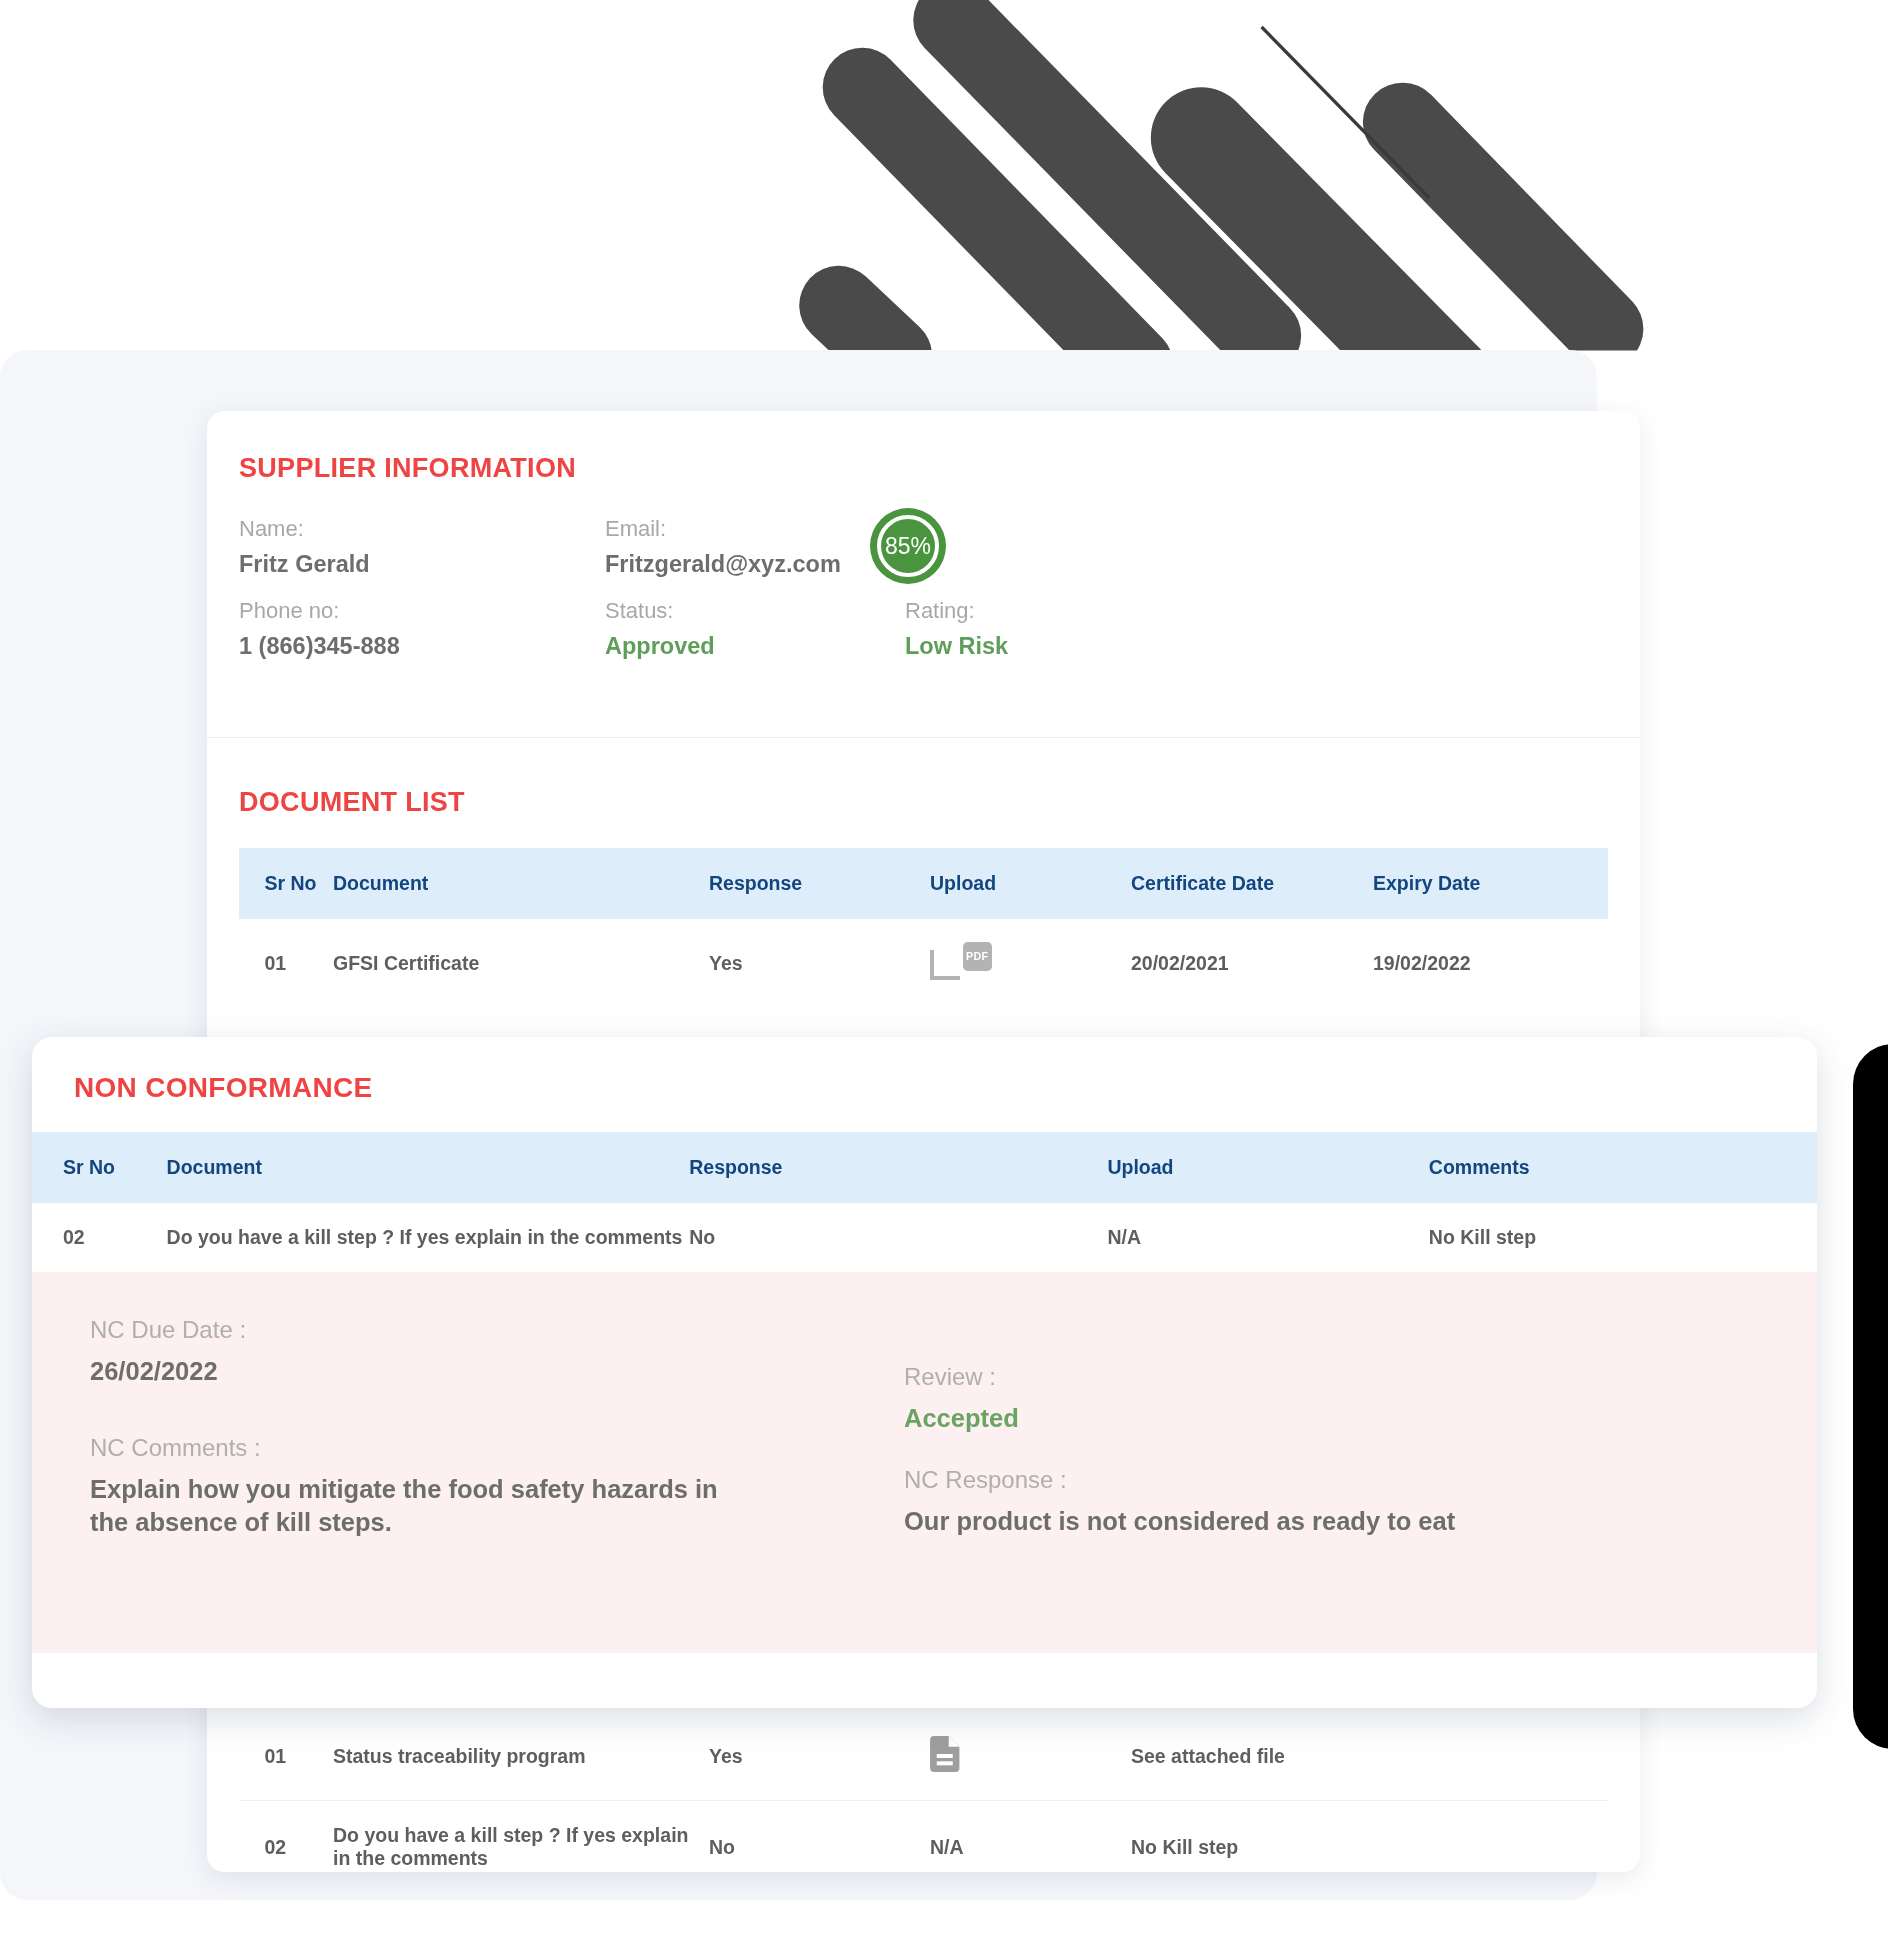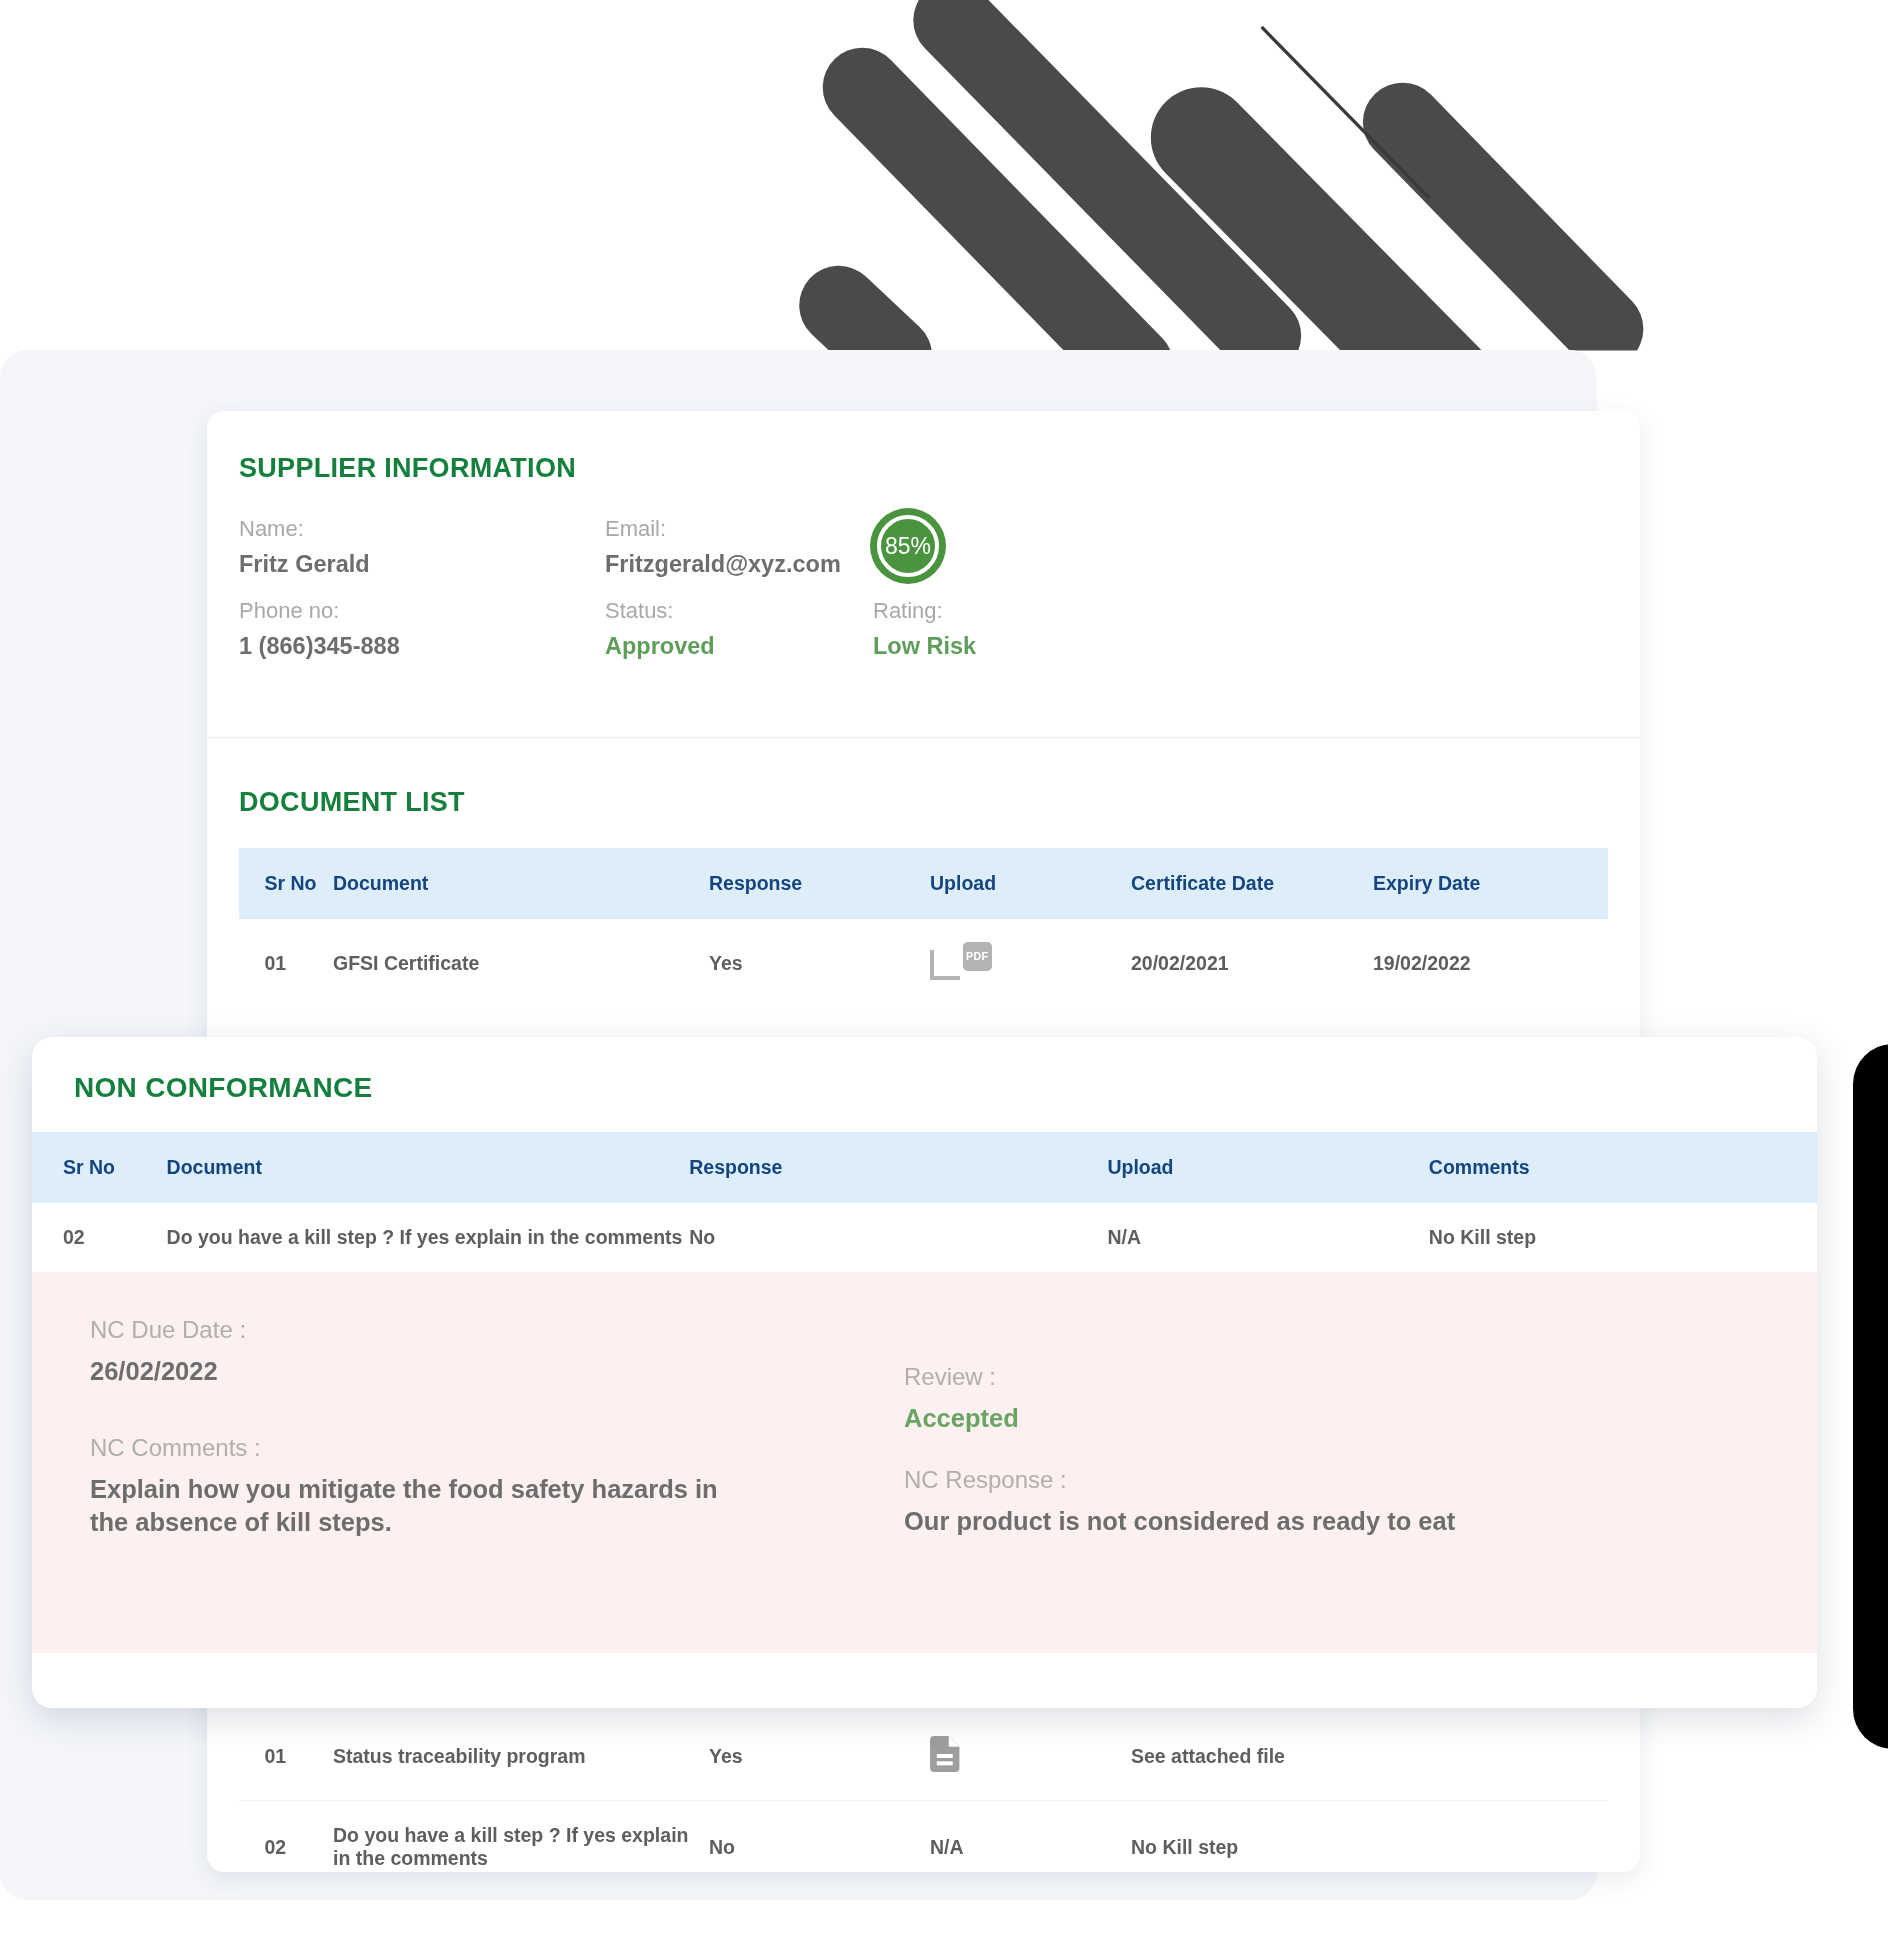--- a/index.html
+++ b/index.html
@@ -35,37 +35,37 @@
   .inner-card {
     position: absolute; left: 207px; top: 411px;
     width: 1433px; height: 1461px;
     background: #ffffff;
     border-radius: 17.4px;
     box-shadow: 0 6.7px 23px rgba(40,55,90,0.10);
     overflow: hidden;
   }
 
   .section-title {
-    color: #15803d;
+    color: #ef4444;
     font-size: 27px;
     font-weight: bold;
     letter-spacing: 0.3px;
   }
 
   
   .supplier-block { position: absolute; left: 0; top: 0; width: 1433px; padding: 42px 0 0 32px; }
   .sup-grid { position: relative; margin-top: 32px; width: 1376px; height: 174px; }
   .fld { position: absolute; }
   .fld .lab { color: #a8a8a8; font-size: 22px; font-weight: normal; white-space: nowrap; }
   .fld .val { color: #6d6d6d; font-size: 23.5px; font-weight: bold; margin-top: 9.4px; white-space: nowrap; }
   .fld .val.green { color: #5f9e5a; }
 
   .col1 { left: 0px; }
   .col2 { left: 366px; }
-  .col3 { left: 634px; }
+  .col3 { left: 666px; }
 
   .row1 { top: 0px; }
   .row2 { top: 82px; }
 
   .rating-circle {
     position: absolute; left: 631px; top: -8px;
     width: 76px; height: 76px; border-radius: 50%;
     background: #4a9440;
     display: flex; align-items: center; justify-content: center;
   }

